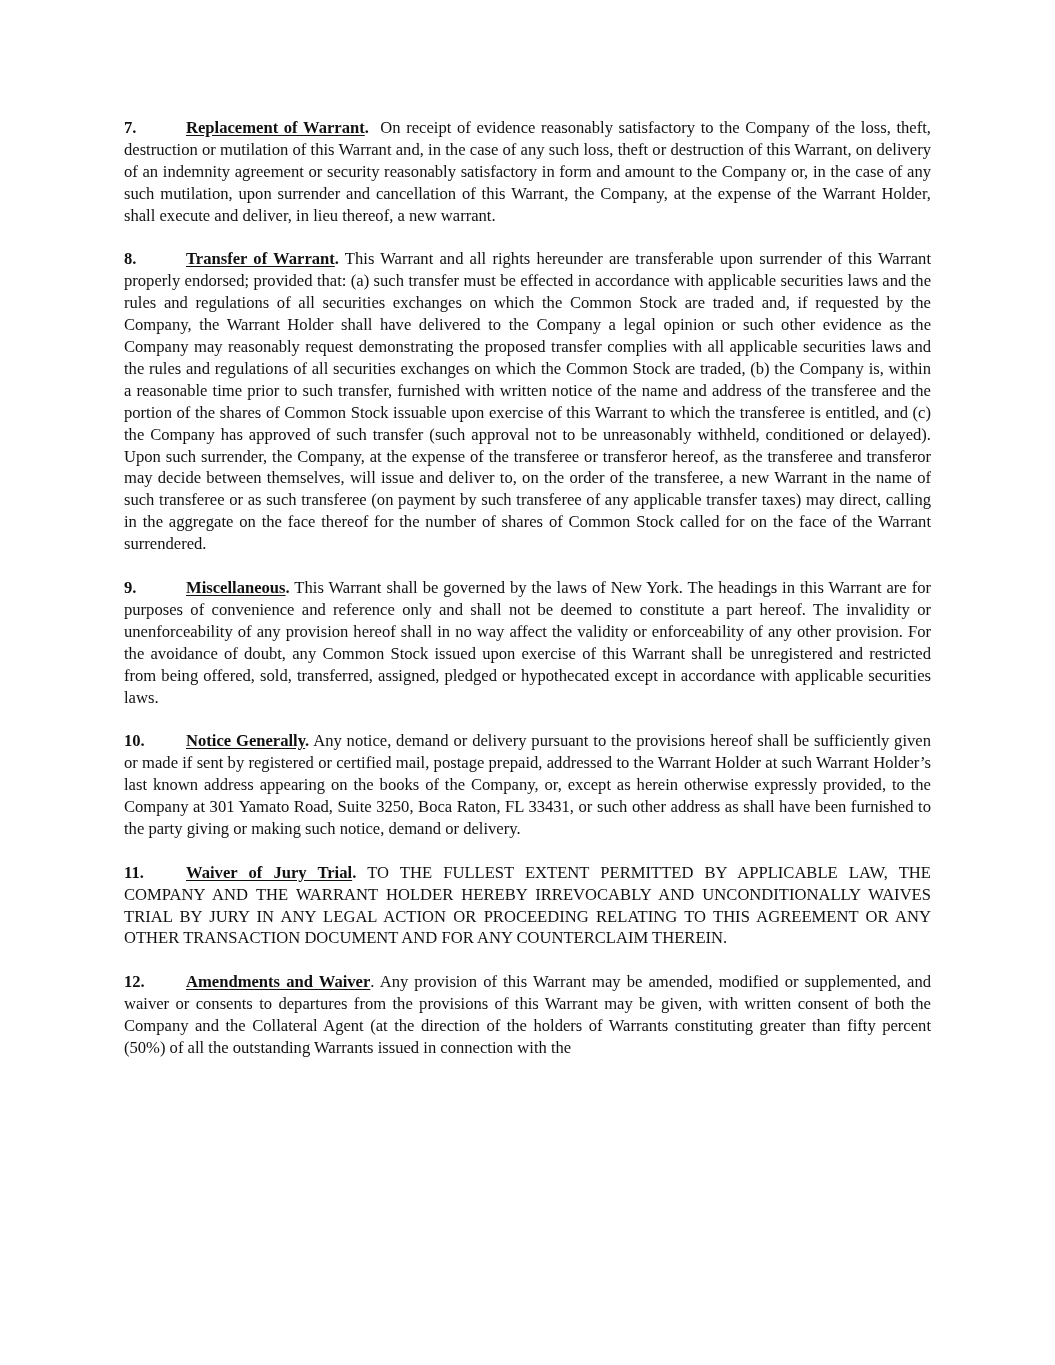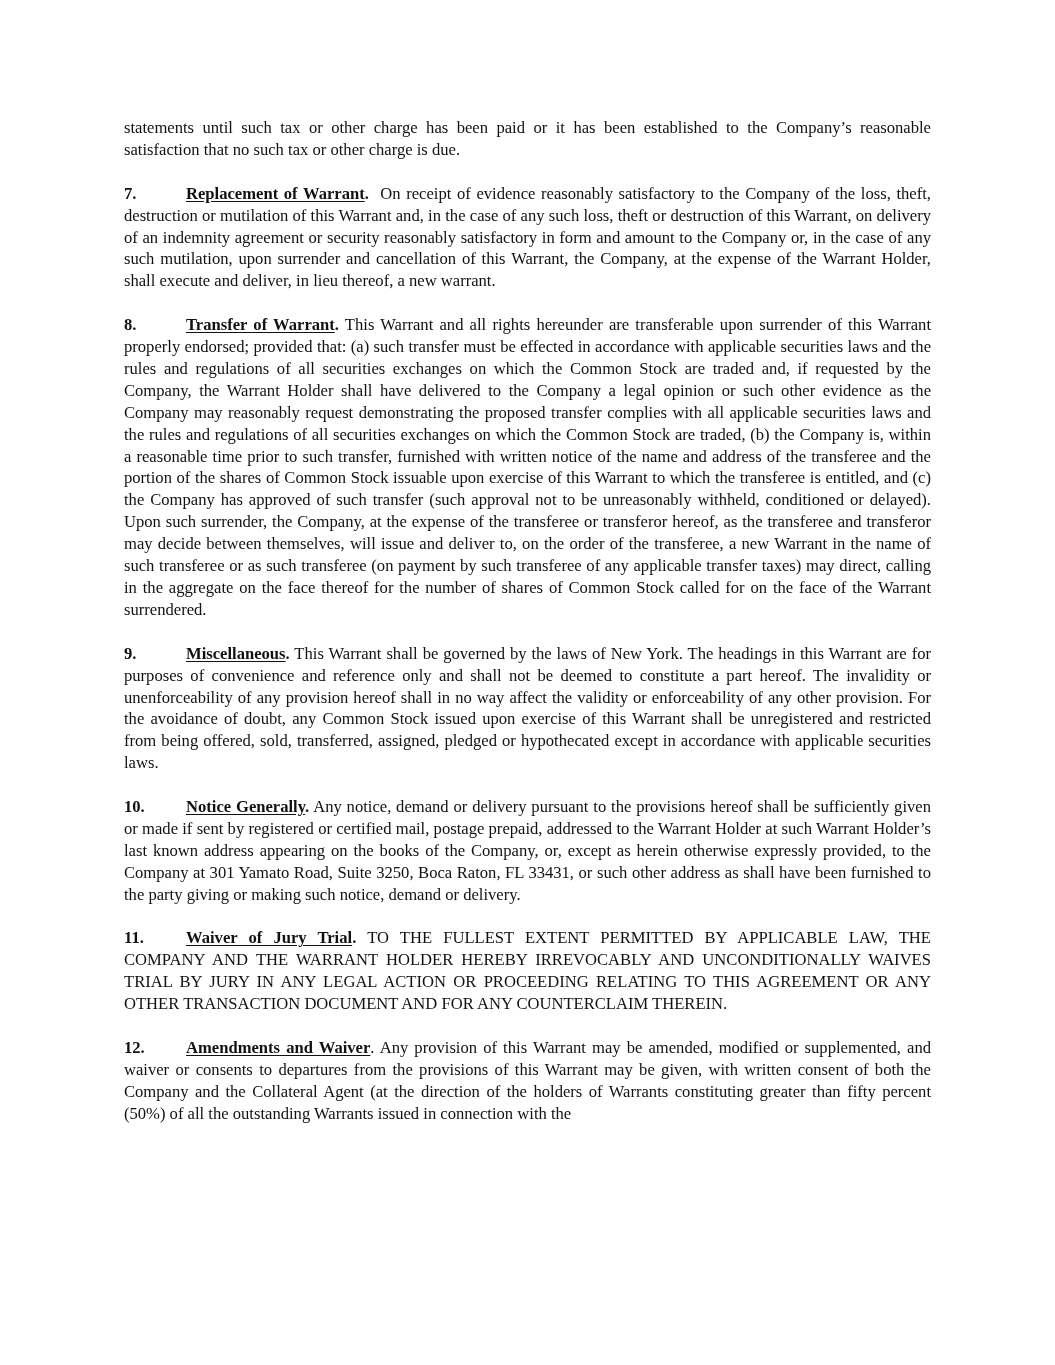--- a/index.html
+++ b/index.html
@@ -52,21 +52,20 @@
     }
     .bold-dot {
       font-weight: bold;
     }
   </style>
 </head>
 <body>
 
 <div class="page">
 
-  <p class="para">statements until such tax or other charge has been paid or it has been established to the Company’s reasonable satisfaction that no such tax or other charge is due.</p>
 
 
   <p class="para"><span class="num">7.</span><span class="heading-bold">Replacement of Warrant</span><span class="bold-dot">.</span><span style="white-space: pre-wrap;">  On receipt of evidence reasonably satisfactory to the Company of the loss, theft, destruction or mutilation of this Warrant and, in the case of any such loss, theft or destruction of this Warrant, on delivery of an indemnity agreement or security reasonably satisfactory in form and amount to the Company or, in the case of any such mutilation, upon surrender and cancellation of this Warrant, the Company, at the expense of the Warrant Holder, shall execute and deliver, in lieu thereof, a new warrant.</span></p>
 
   <p class="para"><span class="num">8.</span><span class="heading-bold">Transfer of Warrant</span><span class="bold-dot">.</span><span>  This Warrant and all rights hereunder are transferable upon surrender of this Warrant properly endorsed; provided that: (a) such transfer must be effected in accordance with applicable securities laws and the rules and regulations of all securities exchanges on which the Common Stock are traded and, if requested by the Company, the Warrant Holder shall have delivered to the Company a legal opinion or such other evidence as the Company may reasonably request demonstrating the proposed transfer complies with all applicable securities laws and the rules and regulations of all securities exchanges on which the Common Stock are traded, (b) the Company is, within a reasonable time prior to such transfer, furnished with written notice of the name and address of the transferee and the portion of the shares of Common Stock issuable upon exercise of this Warrant to which the transferee is entitled, and (c) the Company has approved of such transfer (such approval not to be unreasonably withheld, conditioned or delayed). Upon such surrender, the Company, at the expense of the transferee or transferor hereof, as the transferee and transferor may decide between themselves, will issue and deliver to, on the order of the transferee, a new Warrant in the name of such transferee or as such transferee (on payment by such transferee of any applicable transfer taxes) may direct, calling in the aggregate on the face thereof for the number of shares of Common Stock called for on the face of the Warrant surrendered.</span></p>
 
   <p class="para"><span class="num">9.</span><span class="heading-bold">Miscellaneous</span><span class="bold-dot">.</span><span>  This Warrant shall be governed by the laws of New York.  The headings in this Warrant are for purposes of convenience and reference only and shall not be deemed to constitute a part hereof.  The invalidity or unenforceability of any provision hereof shall in no way affect the validity or enforceability of any other provision. For the avoidance of doubt, any Common Stock issued upon exercise of this Warrant shall be unregistered and restricted from being offered, sold, transferred, assigned, pledged or hypothecated except in accordance with applicable securities laws.</span></p>
 
   <p class="para"><span class="num">10.</span><span class="heading-bold">Notice Generally</span><span class="bold-dot">.</span><span>  Any notice, demand or delivery pursuant to the provisions hereof shall be sufficiently given or made if sent by registered or certified mail, postage prepaid, addressed to the Warrant Holder at such Warrant Holder’s last known address appearing on the books of the Company, or, except as herein otherwise expressly provided, to the Company at 301 Yamato Road, Suite 3250, Boca Raton, FL 33431, or such other address as shall have been furnished to the party giving or making such notice, demand or delivery.</span></p>
 

